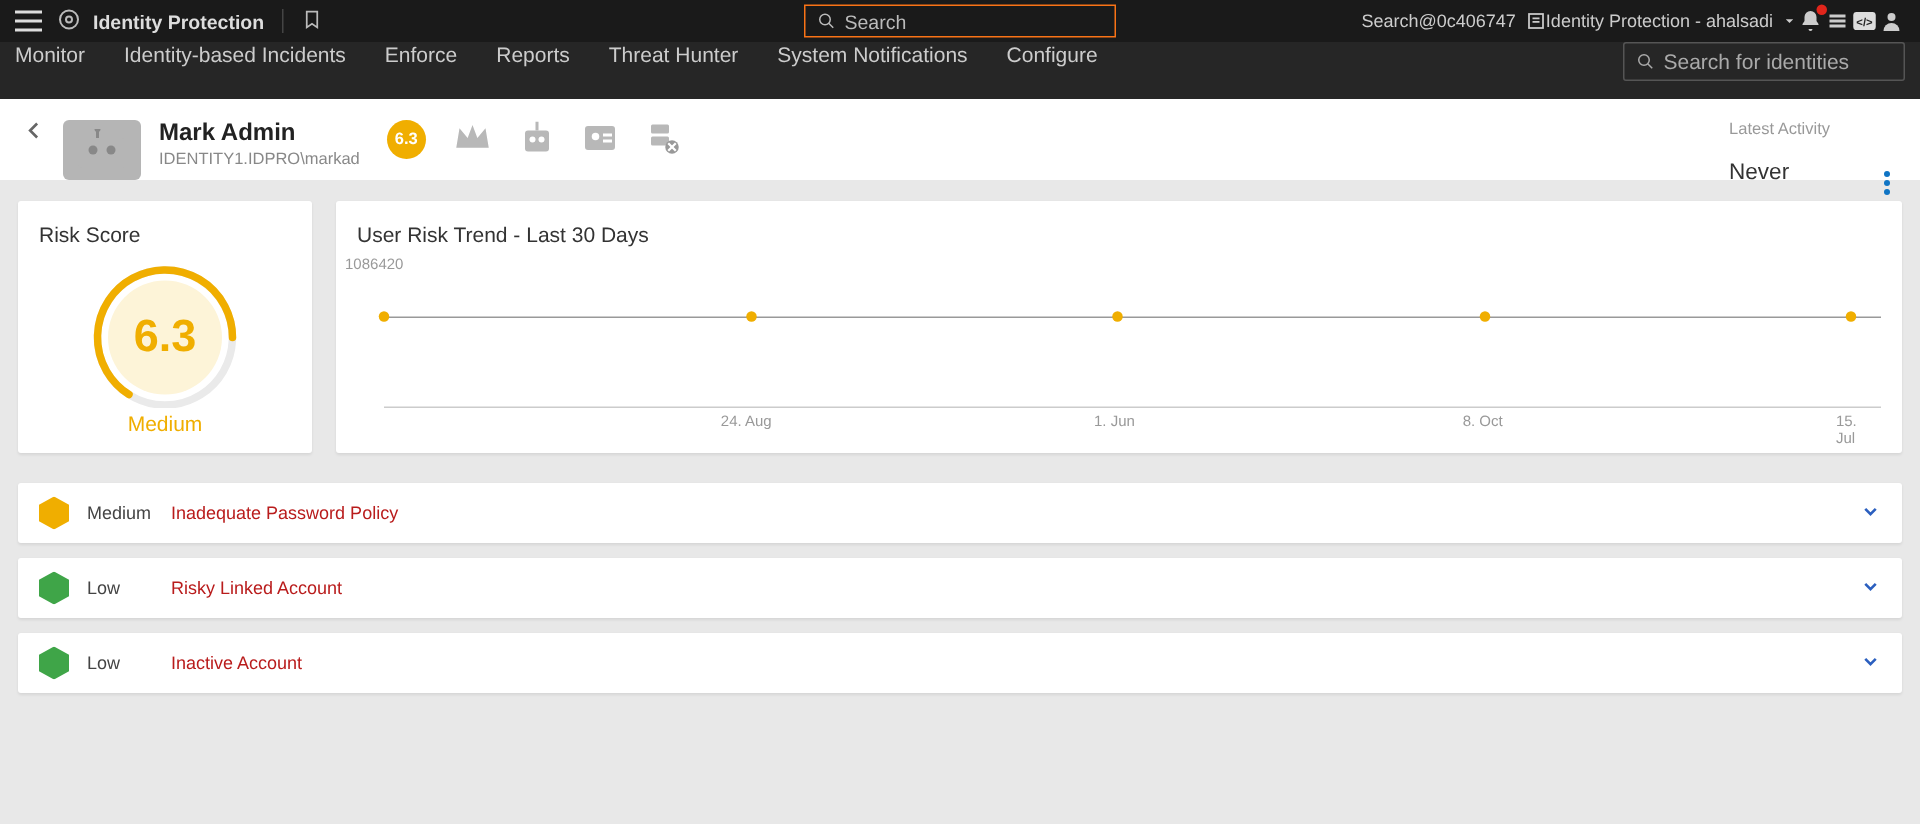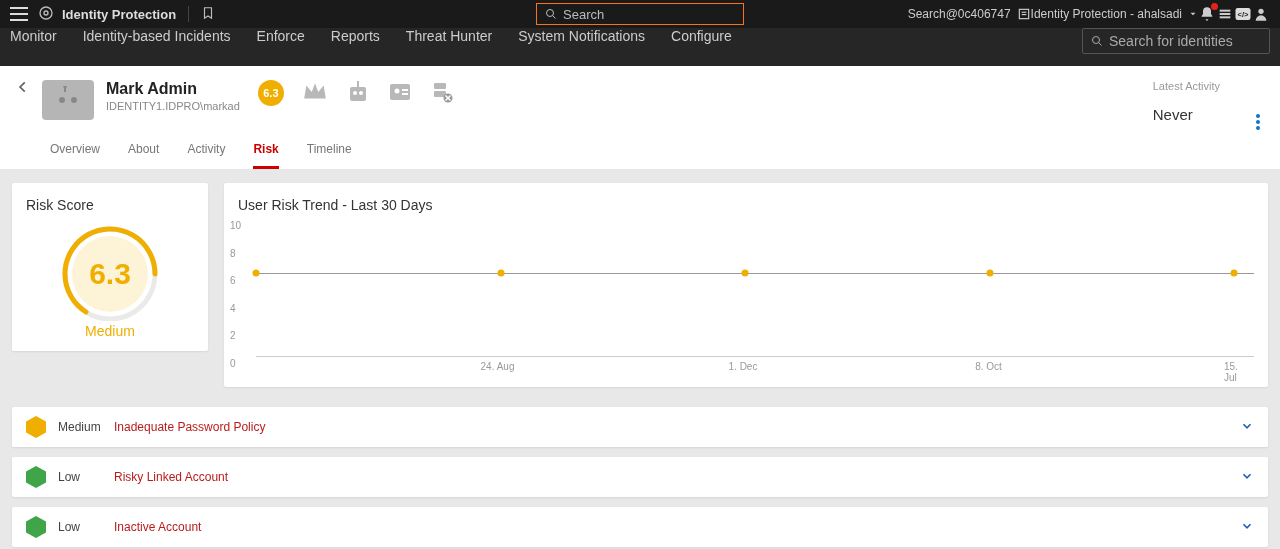--- a/index.html
+++ b/index.html
@@ -47,24 +47,24 @@
   
   .content { padding: 14px 12px; }
   .cards-row { display: flex; gap: 16px; }
   .card { background: #fff; border-radius: 2px; box-shadow: 0 1px 2px rgba(0,0,0,0.08); padding: 14px; }
   .card-score { width: 196px; height: 168px; }
   .card-score h3 { font-size: 14px; font-weight: 500; color: #333; }
   .gauge-wrap { display: flex; flex-direction: column; align-items: center; margin-top: 6px; }
   .gauge { position: relative; width: 110px; height: 102px; }
   .gauge .score-num { position: absolute; top: 38px; left: 0; right: 0; text-align: center; font-size: 30px; font-weight: 600; color: #f0ae00; }
   .score-level { color: #f0ae00; font-size: 14px; margin-top: 2px; }
-  .card-trend { flex: 1; height: 204px; position: relative; }
+  .card-trend { flex: 1; height: 168px; position: relative; }
   .card-trend h3 { font-size: 14px; font-weight: 500; color: #333; }
   .chart { position: absolute; left: 28px; right: 14px; top: 42px; bottom: 18px; }
-  .ylabels { position: absolute; left: -22px; top: -5px; bottom: 0; width: 20px; font-size: 10px; color: #999; text-align: left; display: flex; flex-direction: column; justify-content: space-between; }
+  .ylabels { position: absolute; left: -22px; top: -5px; bottom: 0; width: 20px; font-size: 10px; color: #999; text-align: center; display: flex; flex-direction: row; justify-content: space-between; }
   .plotarea { position: absolute; left: 4px; right: 0; top: 0; bottom: 12px; border-bottom: 1px solid #ccc; }
   .dataline { position: absolute; left: 0; right: 0; height: 0; border-top: 1px solid #999; }
   .datapoint { position: absolute; width: 7px; height: 7px; background: #f0ae00; border-radius: 50%; transform: translate(-50%, -50%); }
   .xlabels { position: absolute; left: 0; right: 0; bottom: -4px; height: 12px; font-size: 10px; color: #999; }
   .xlabels span { position: absolute; transform: translateX(-50%); }
   
   .risk-list { margin-top: 20px; display: flex; flex-direction: column; gap: 10px; }
   .risk-row { background: #fff; border-radius: 2px; box-shadow: 0 1px 2px rgba(0,0,0,0.08); height: 40px; display: flex; align-items: center; padding: 0 14px; cursor: pointer; }
   .hex { width: 20px; height: 22px; background: #999; clip-path: polygon(50% 0, 100% 25%, 100% 75%, 50% 100%, 0 75%, 0 25%); margin-right: 12px; }
   .hex.medium { background: #f0ae00; }
@@ -216,27 +216,20 @@
     <div class="lbl">Latest Activity</div>
     <div class="val">Never</div>
   </div>
   <div class="kebab">
     <svg width="4" height="16" viewBox="0 0 4 16" fill="currentColor">
         <circle cx="2" cy="2" r="2"></circle>
         <circle cx="2" cy="8" r="2"></circle>
         <circle cx="2" cy="14" r="2"></circle>
       </svg>
   </div>
-  <div class="tabs">
-    <div class="tab">Overview</div>
-    <div class="tab">About</div>
-    <div class="tab">Activity</div>
-    <div class="tab active">Risk</div>
-    <div class="tab">Timeline</div>
-  </div>
 </div>
 
 <div class="content">
   <div class="cards-row">
 
     <div class="card card-score">
       <h3>Risk Score</h3>
       <div class="gauge-wrap">
         <div class="gauge">
           <svg width="110" height="102" viewBox="0 0 110 102">
@@ -264,21 +257,21 @@
         <div class="plotarea" id="plotarea">
             <div class="dataline" style="top: 37%;"></div>
             <div class="datapoint" style="left: 0%; top: 37%;"></div>
             <div class="datapoint" style="left: 24.5%; top: 37%;"></div>
             <div class="datapoint" style="left: 49%; top: 37%;"></div>
             <div class="datapoint" style="left: 73.5%; top: 37%;"></div>
             <div class="datapoint" style="left: 98%; top: 37%;"></div>
           </div>
         <div class="xlabels" id="xlabels">
             <span style="left: 24.5%;">24. Aug</span>
-            <span style="left: 49%;">1. Dec</span>
+            <span style="left: 49%;">1. Jun</span>
             <span style="left: 73.5%;">8. Oct</span>
             <span style="left: 98%;">15. Jul</span>
           </div>
       </div>
     </div>
   </div>
 
   <div class="risk-list" id="risk-list">
       <div class="risk-row">
         <div class="hex medium"></div>

